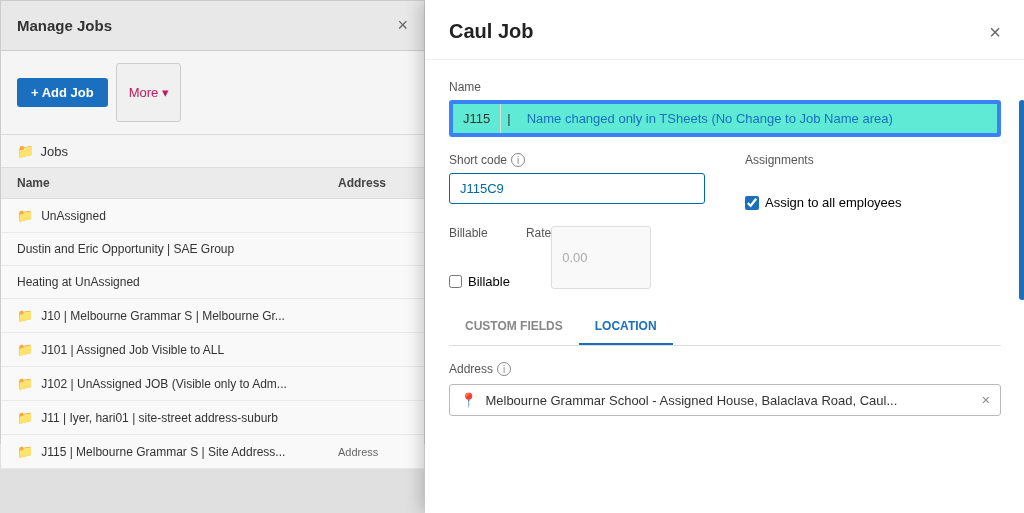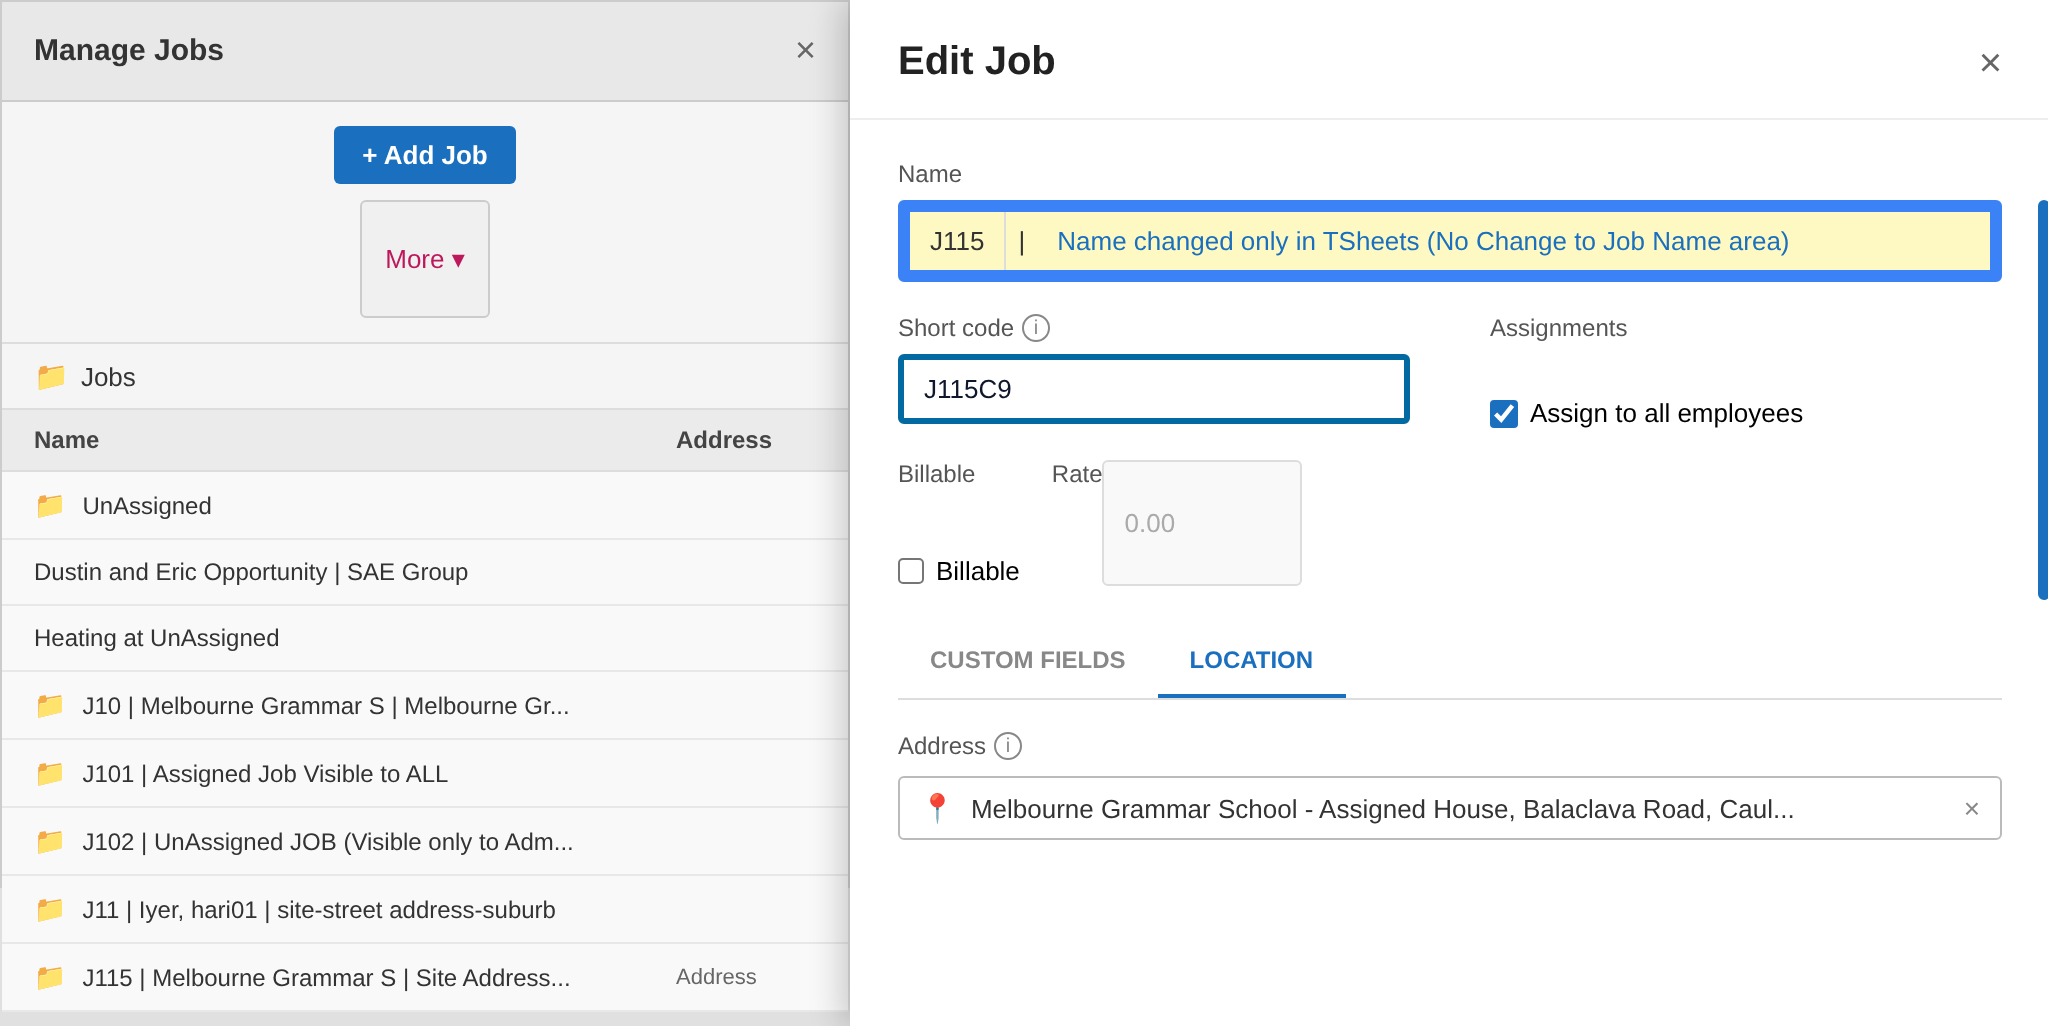--- a/index.html
+++ b/index.html
@@ -33,21 +33,20 @@
       cursor: pointer;
       background: none;
       border: none;
     }
     .manage-jobs-toolbar {
       padding: 12px 16px;
       display: flex;
       gap: 8px;
       align-items: center;
       border-bottom: 1px solid #ddd;
-      flex-direction: column;
     }
     .btn-add-job {
       background: #1a6fbe;
       color: white;
       border: none;
       padding: 7px 14px;
       border-radius: 3px;
       font-size: 13px;
       cursor: pointer;
       font-weight: bold;
@@ -135,23 +134,23 @@
     .modal-body {
       padding: 20px 24px;
     }
     .field-label {
       font-size: 12px;
       color: #555;
       margin-bottom: 6px;
     }
     .name-input-wrapper {
       display: flex;
-      border: 6px solid #3b82f6;
-      border-radius: 3px;
-      background: #fef9c3;
+      border: 4px solid #3b82f6;
+      border-radius: 3px;
+      background: #5eead4;
       margin-bottom: 16px;
     }
     .name-prefix {
       padding: 7px 10px;
       color: #333;
       font-size: 13px;
       white-space: nowrap;
       border-right: 1px solid #ddd;
     }
     .name-main-input {
@@ -183,25 +182,25 @@
       border-radius: 50%;
       display: inline-flex;
       align-items: center;
       justify-content: center;
       font-size: 10px;
       color: #888;
       cursor: pointer;
     }
     .text-input {
       width: 100%;
-      border: 3px solid #0369a1;
+      border: 1px solid #0369a1;
       border-radius: 3px;
       padding: 7px 10px;
       font-size: 13px;
-      color: #0f172a;
+      color: #0369a1;
     }
     .assignments-group {
       flex: 1;
     }
     .checkbox-row {
       display: flex;
       align-items: center;
       gap: 6px;
       margin-top: 28px;
     }
@@ -339,21 +338,21 @@
     <div class="list-item">
       <span class="item-icon">📁</span>
       <span class="item-text">J115 | Melbourne Grammar S | Site Address...</span>
       <span class="item-addr">Address</span>
     </div>
   </div>
 </div>
 
 <div class="modal-overlay">
   <div class="modal-header">
-    <span class="modal-title">Edit Job</span>
+    <span class="modal-title">Caul Job</span>
     <button class="modal-close">×</button>
   </div>
   <div class="modal-body">
 
     <div class="field-label">Name</div>
     <div class="name-input-wrapper">
       <span class="name-prefix">J115</span>
       <span style="padding: 7px 6px; color:#333; font-size:13px;">|</span>
       <input class="name-main-input" type="text" value="Name changed only in TSheets (No Change to Job Name area)" style="">
     </div>

